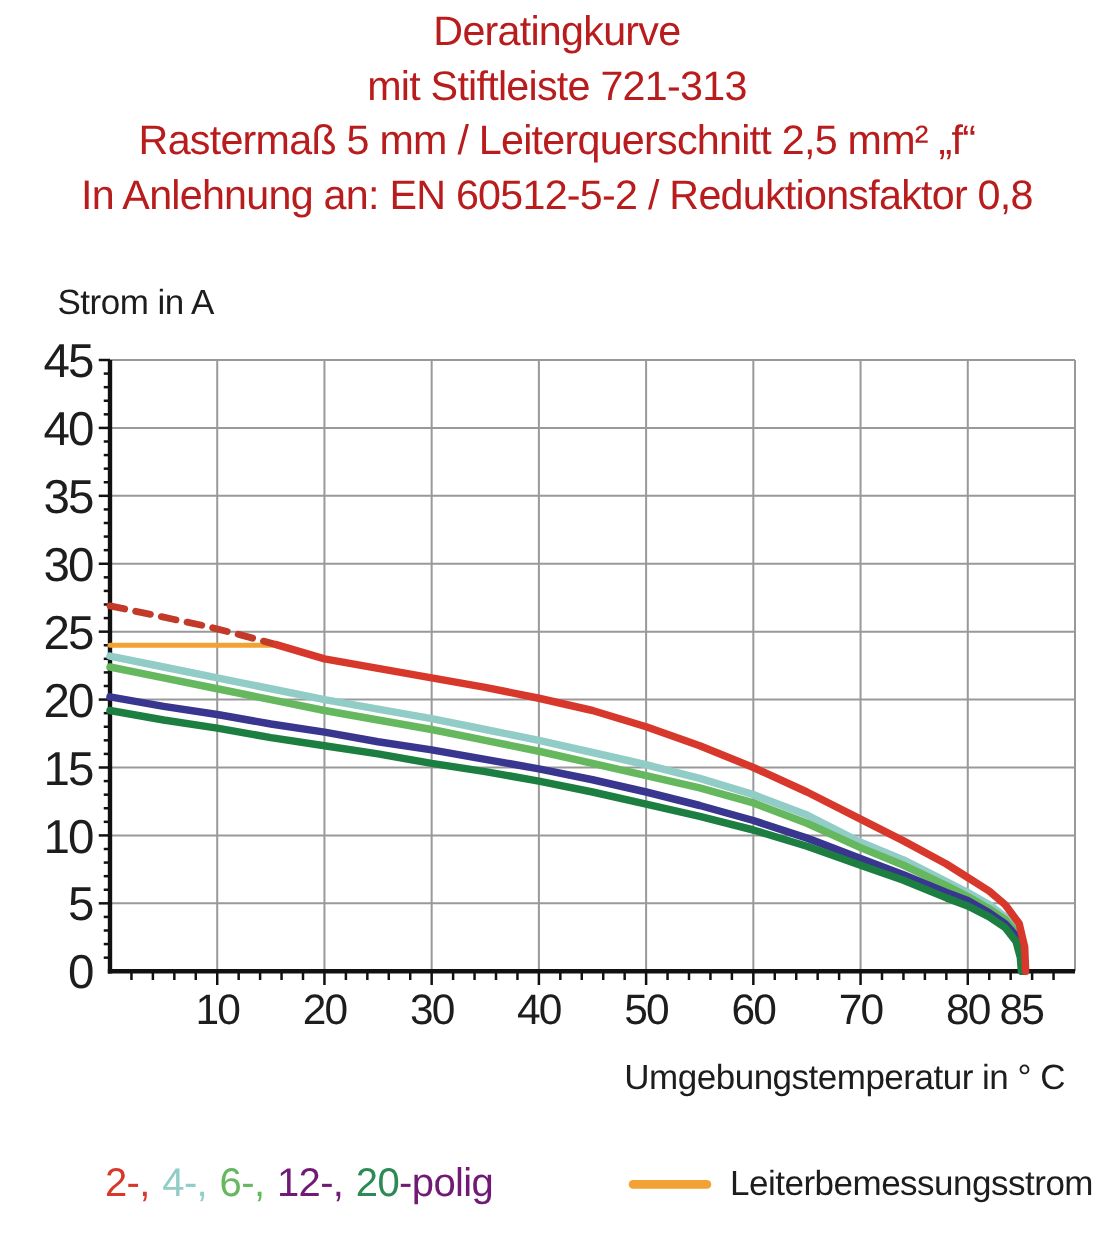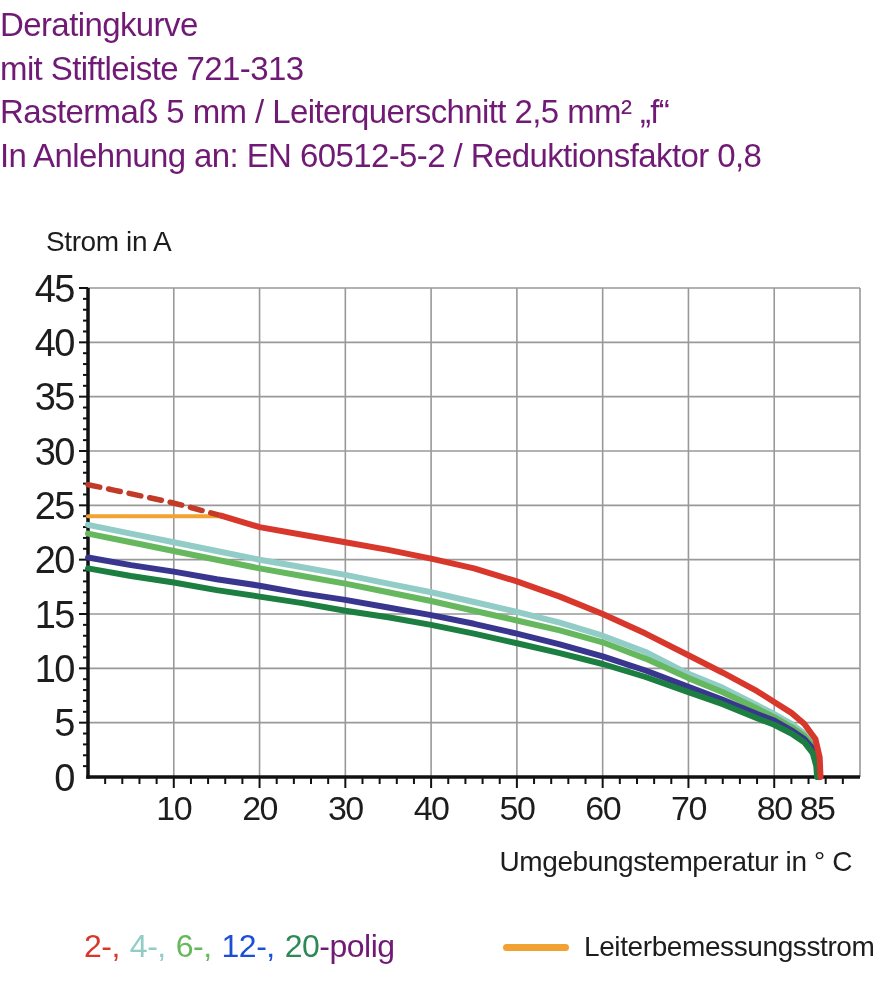--- a/index.html
+++ b/index.html
@@ -1,22 +1,22 @@
 <!DOCTYPE html>
 <html><head>
 <meta charset="utf-8">
 <style>
   html,body { margin:0; padding:0; background:#ffffff; }
   .page {
     position:relative; width:891px; height:1000px; background:#ffffff;
     font-family:"Liberation Sans", sans-serif; color:#1d1d1d; overflow:hidden;
   }
   .title {
-    position:absolute; top:3px; left:0; right:0; 
-    font-size:33px; line-height:43.5px; letter-spacing:-0.6px; color:#701a75;
+    position:absolute; top:3px; left:0; right:0; text-align:center;
+    font-size:33px; line-height:43.5px; letter-spacing:-0.6px; color:#b91c1c;
   }
   .ylabel {
     position:absolute; left:46px; top:226px; font-size:28px; letter-spacing:-0.4px;
   }
   #chart-svg { position:absolute; left:0; top:0; }
   #chart-svg text { font-family:"Liberation Sans", sans-serif; fill:#1d1d1d; }
   #chart-svg text.ytick { font-size:38px; letter-spacing:-1.5px; }
   #chart-svg text.xtick { font-size:34px; letter-spacing:-1.5px; }
   .xlabel {
     position:absolute; top:846px; right:39px; font-size:28px; letter-spacing:-0.4px;
@@ -183,21 +183,21 @@
       <text x="516.8888888888889" y="795" text-anchor="middle" dominant-baseline="hanging" class="xtick">50</text>
       <text x="602.6666666666666" y="795" text-anchor="middle" dominant-baseline="hanging" class="xtick">60</text>
       <text x="688.4444444444445" y="795" text-anchor="middle" dominant-baseline="hanging" class="xtick">70</text>
       <text x="774.2222222222222" y="795" text-anchor="middle" dominant-baseline="hanging" class="xtick">80</text>
       <text x="817.1111111111111" y="795" text-anchor="middle" dominant-baseline="hanging" class="xtick">85</text>
     </svg>
 
   <div class="xlabel">Umgebungstemperatur in ° C</div>
 
   <div class="poles">
-    <span class="pole" style="color: rgb(216, 56, 43);">2-,</span><span class="pole" style="color: rgb(146, 204, 199);">4-,</span><span class="pole" style="color: rgb(102, 184, 94);">6-,</span><span class="pole" style="color: #1d4ed8;">12-,</span><span class="pole last" style="color: rgb(45, 138, 87);">20</span><span style="color: #701a75;">-polig</span>
+    <span class="pole" style="color: rgb(216, 56, 43);">2-,</span><span class="pole" style="color: rgb(146, 204, 199);">4-,</span><span class="pole" style="color: rgb(102, 184, 94);">6-,</span><span class="pole" style="color: #701a75;">12-,</span><span class="pole last" style="color: rgb(45, 138, 87);">20</span><span style="color: #701a75;">-polig</span>
   </div>
 
   <div class="rated">
     <span class="swatch" style="background: rgb(242, 162, 51);"></span>
     <span>Leiterbemessungsstrom</span>
   </div>
 
 </div>
 
 </body></html>

